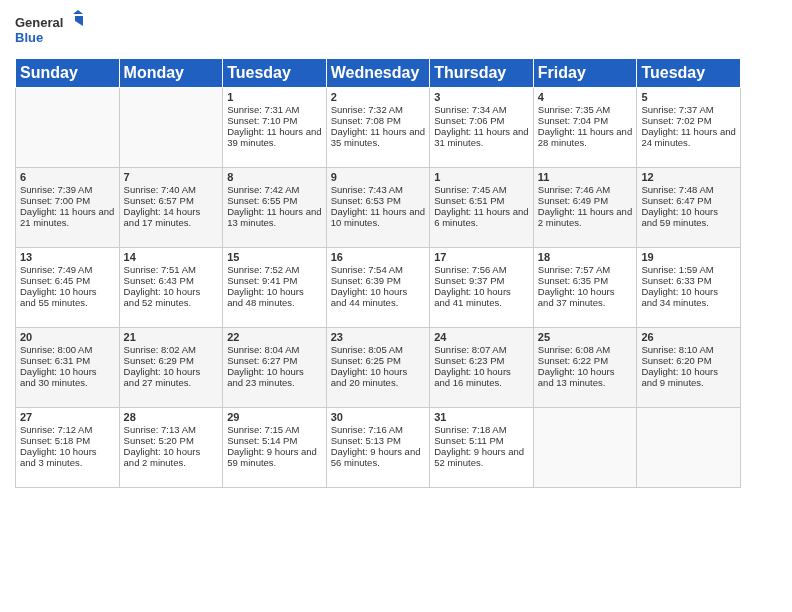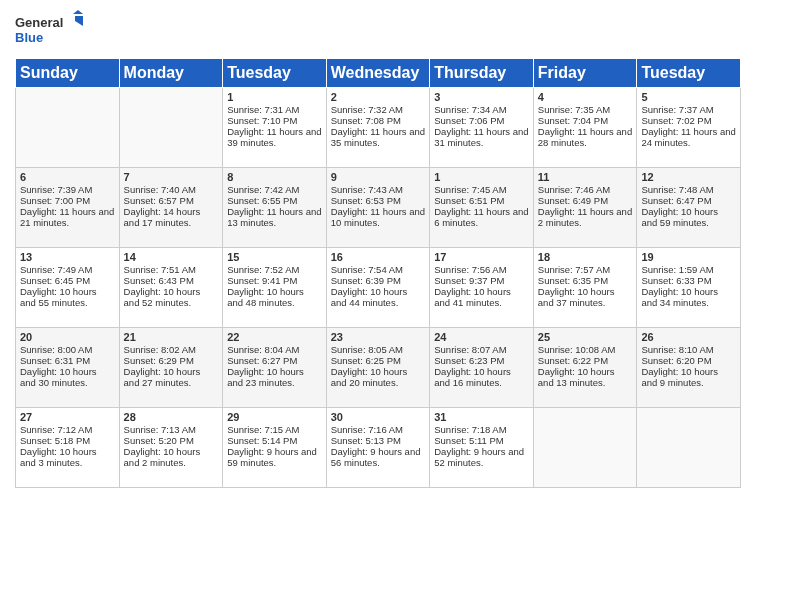--- a/index.html
+++ b/index.html
@@ -253,21 +253,21 @@
             <div>Daylight: 10 hours and 20 minutes.</div>
           </td>
           <td>
             <span class="day-number">24</span>
             <div>Sunrise: 8:07 AM</div>
             <div>Sunset: 6:23 PM</div>
             <div>Daylight: 10 hours and 16 minutes.</div>
           </td>
           <td>
             <span class="day-number">25</span>
-            <div>Sunrise: 10:08 AM</div>
+            <div>Sunrise: 6:08 AM</div>
             <div>Sunset: 6:22 PM</div>
             <div>Daylight: 10 hours and 13 minutes.</div>
           </td>
           <td>
             <span class="day-number">26</span>
             <div>Sunrise: 8:10 AM</div>
             <div>Sunset: 6:20 PM</div>
             <div>Daylight: 10 hours and 9 minutes.</div>
           </td>
         </tr>

